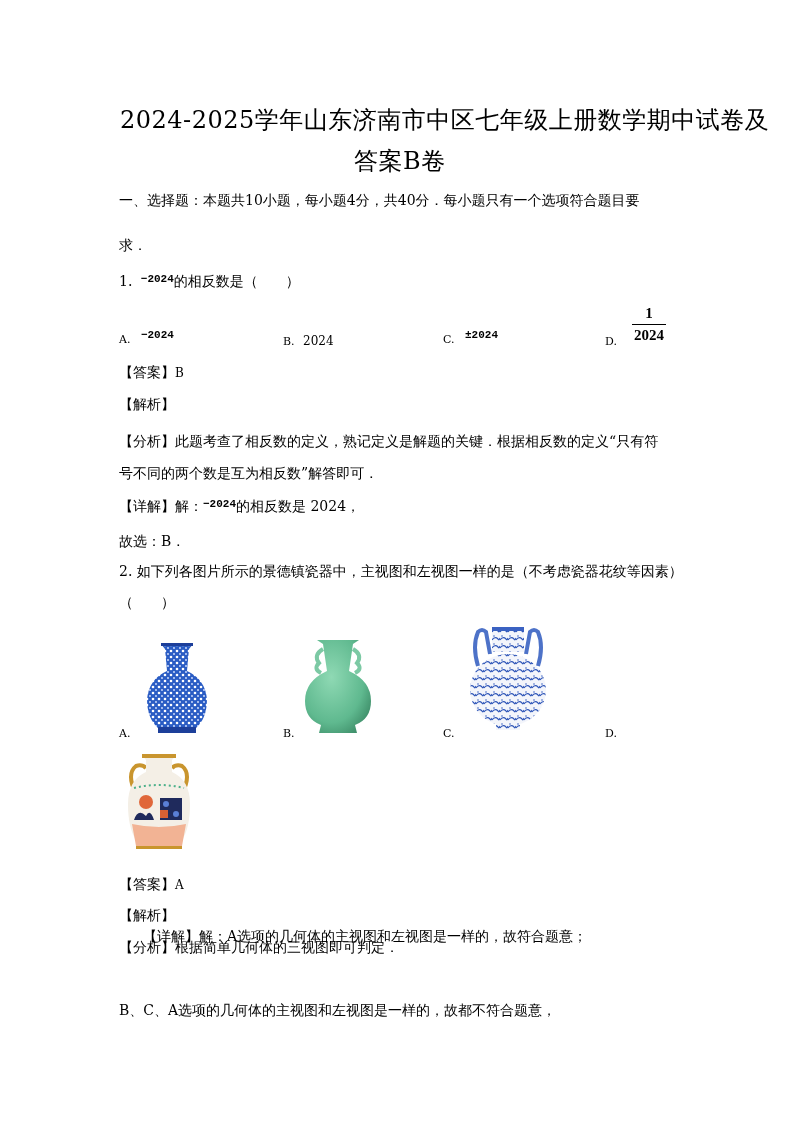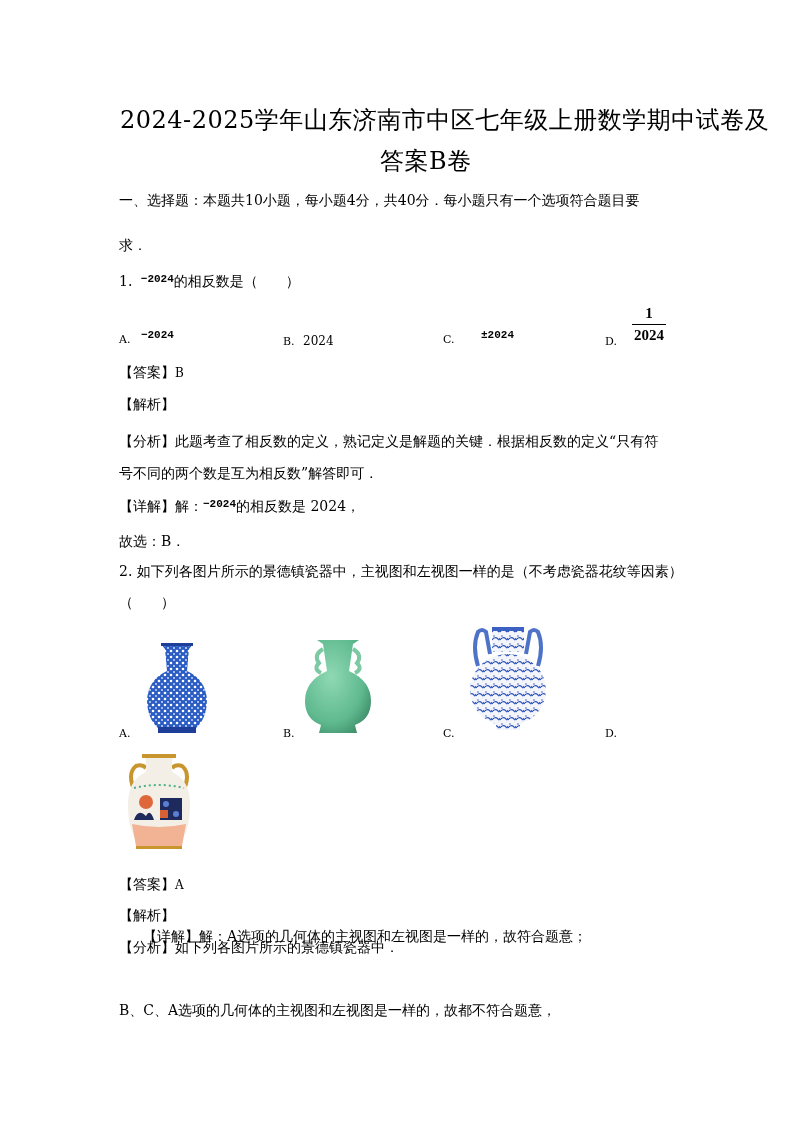--- a/index.html
+++ b/index.html
@@ -12,41 +12,41 @@
   .frac { display:inline-flex; flex-direction:column; align-items:center; font-family:"Liberation Serif", serif; font-weight:bold; font-size:15px; }
   .frac .num { padding:0 2px; line-height:18px; }
   .frac .bar { width:34px; height:1px; background:#000; margin:2px 0; }
   .frac .den { line-height:16px; }
   .vase { position:absolute; }
 </style>
 </head>
 <body>
 
 <div class="abs title" style="left:120px; top:104px;">2024-2025学年山东济南市中区七年级上册数学期中试卷及</div>
-<div class="abs title" style="left:354px; top:145px;margin-left:26px;">答案B卷</div>
+<div class="abs title" style="left:354px; top:145px;">答案B卷</div>
 
 <div class="abs t" style="left:119px; top:192px;text-align:center;">一、选择题：本题共10小题，每小题4分，共40分．每小题只有一个选项符合题目要</div>
 <div class="abs t" style="left:119px; top:237px;">求．</div>
 
 <div class="abs t" style="left:119px; top:273px;">
   <span>1.</span>
   <span class="math" style="position:relative; top:-4px; margin-left:4px;">−2024</span><span>的相反数是（　　）</span>
 </div>
 
 <div class="abs t" style="left:119px; top:330px;">
   <span style="font-size:11px;">A.</span>
   <span class="math" style="position:relative; top:-5px; margin-left:6px;">−2024</span>
 </div>
 <div class="abs t" style="left:283px; top:332px;">
   <span style="font-size:11px;">B.</span>
   <span style="font-size:12px; margin-left:4px;">2024</span>
 </div>
 <div class="abs t" style="left:443px; top:330px;">
   <span style="font-size:11px;">C.</span>
-  <span class="math" style="position:relative; top:-5px; margin-left:22px;">±2024</span>
+  <span class="math" style="position:relative; top:-5px; margin-left:6px;">±2024</span>
 </div>
 <div class="abs t" style="left:605px; top:332px;">
   <span style="font-size:11px;">D.</span>
 </div>
 <div class="abs" style="left:632px; top:303px;">
   <span class="frac">
     <span class="num">1</span>
     <span class="bar"></span>
     <span class="den">2024</span>
   </span>
@@ -132,18 +132,18 @@
   <rect x="36" y="56" width="8" height="8" fill="#d76034"></rect>
   <path d="M10 34 Q35 28 60 34" stroke="#4cb08a" stroke-width="2" stroke-dasharray="2 3" fill="none"></path>
   <rect x="12" y="92" width="46" height="3" fill="#c9952e"></rect>
 </svg>
 
 <div class="abs t" style="left:119px; top:876px;">
   <span>【答案】</span><span style="font-size:12px;">A</span>
 </div>
 <div class="abs t" style="left:119px; top:907px;">【解析】</div>
 <div class="abs t" style="left:119px; top:939px;">
-  <span>【分析】</span><span>如下列各图片所示的景德镇瓷器中．</span>
+  <span>【分析】</span><span>根据简单几何体的三视图即可判定．</span>
 </div>
 <div class="abs t" style="left:119px; top:928px;margin-left:24px;">
   <span>【详解】</span><span>解：A选项的几何体的主视图和左视图是一样的，故符合题意；</span>
 </div>
 <div class="abs t" style="left:119px; top:1002px;">B、C、A选项的几何体的主视图和左视图是一样的，故都不符合题意，</div>
 
 </body></html>

